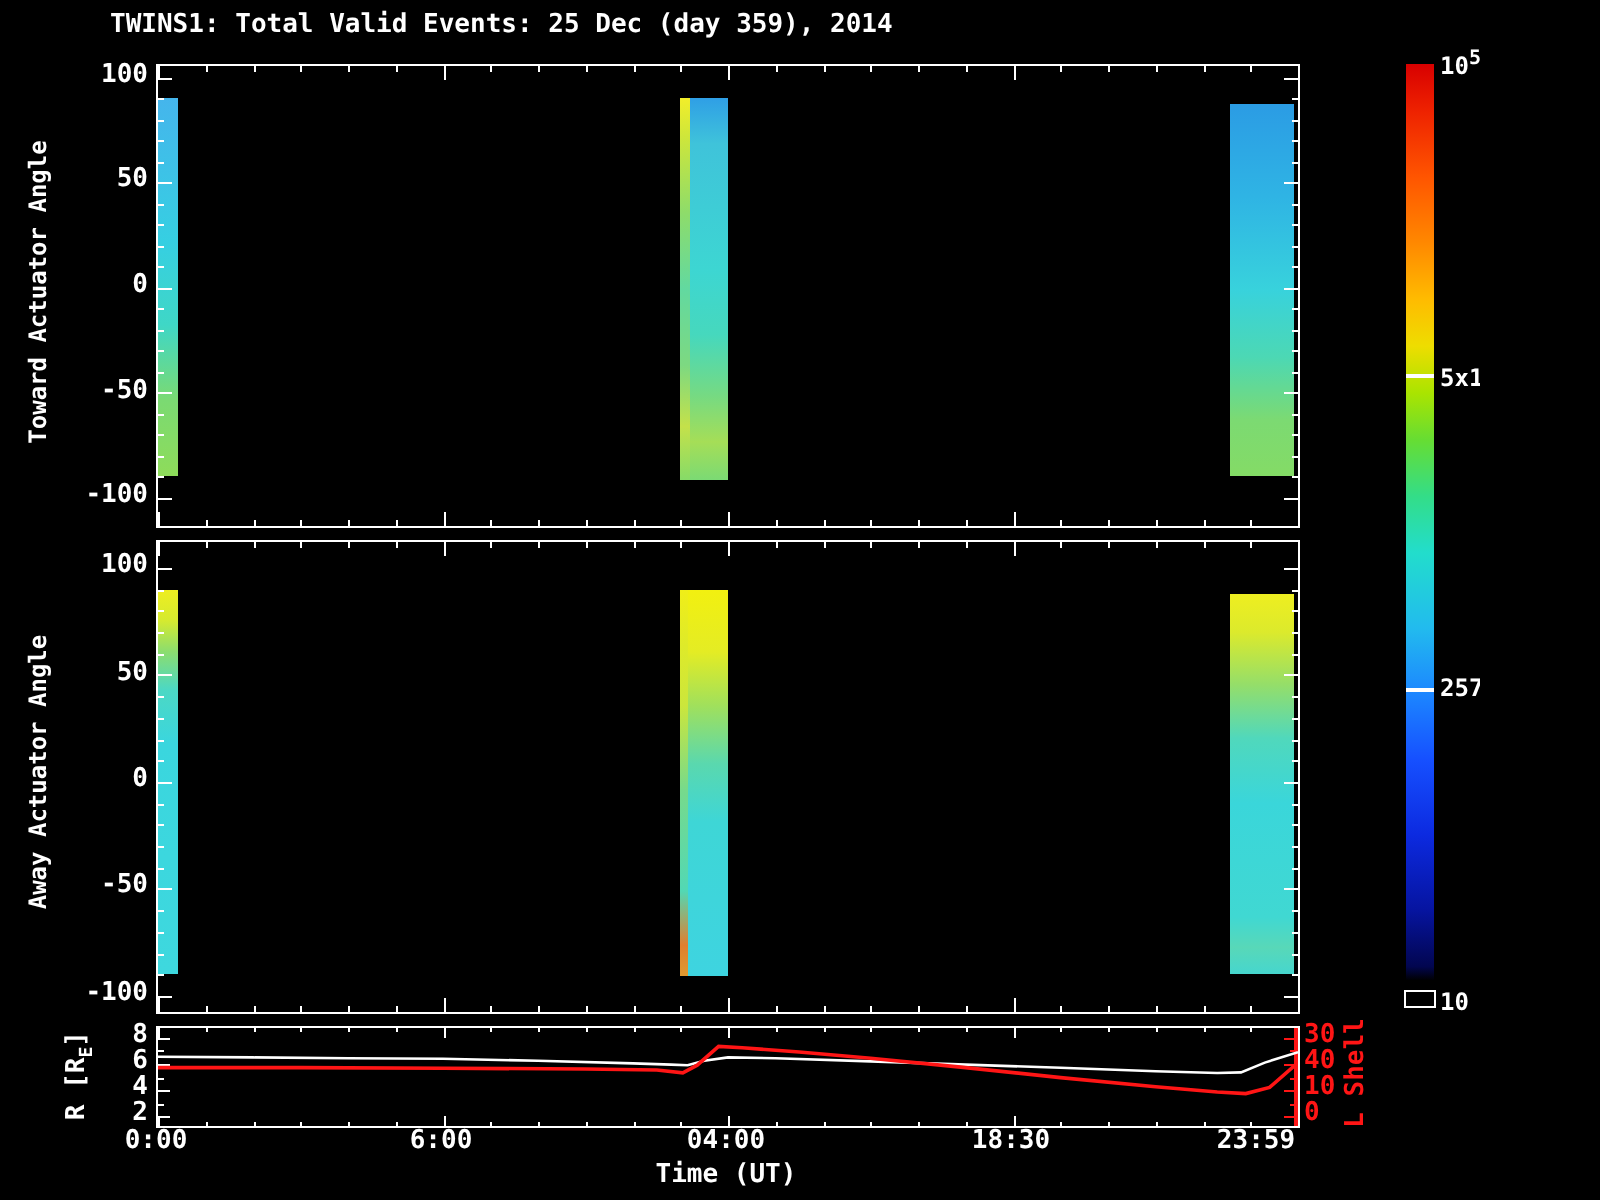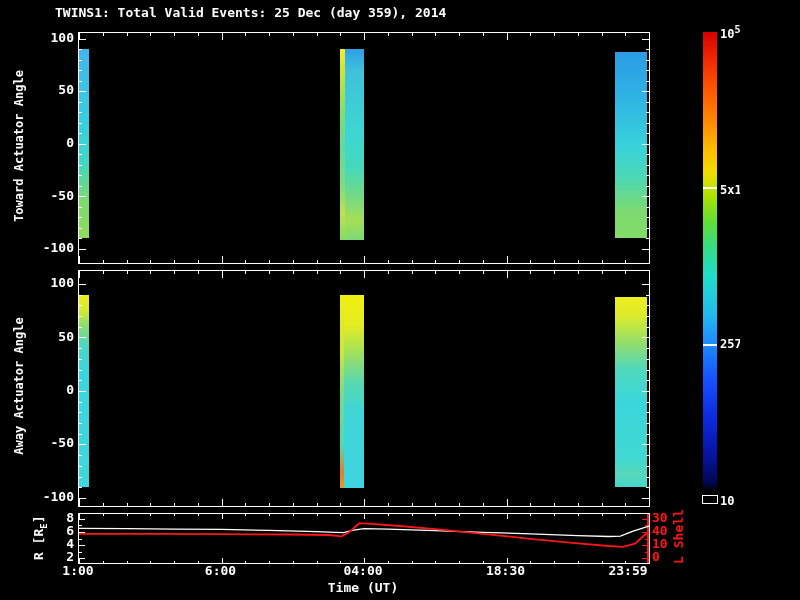--- a/index.html
+++ b/index.html
@@ -341,21 +341,21 @@
     <div class="ticklabel yl" style="position: absolute; top: 436.43px;">-50</div>
     <div class="ticklabel yl" style="position: absolute; top: 490.01px;">-100</div>
     <div class="ticklabel yl" style="position: absolute; top: 510.998px;">8</div>
     <div class="ticklabel rl" style="position: absolute; left: 652px; top: 510.998px;">30</div>
     <div class="ticklabel yl" style="position: absolute; top: 523.983px;">6</div>
     <div class="ticklabel rl" style="position: absolute; left: 652px; top: 523.983px;">40</div>
     <div class="ticklabel yl" style="position: absolute; top: 537.017px;">4</div>
     <div class="ticklabel rl" style="position: absolute; left: 652px; top: 537.017px;">10</div>
     <div class="ticklabel yl" style="position: absolute; top: 550.002px;">2</div>
     <div class="ticklabel rl" style="position: absolute; left: 652px; top: 550.002px;">0</div>
-    <div class="ticklabel xl" style="position: absolute; left: 43px;">1:00</div>
+    <div class="ticklabel xl" style="position: absolute; left: 43px;">0:00</div>
     <div class="ticklabel xl" style="position: absolute; left: 185.5px;">6:00</div>
     <div class="ticklabel xl" style="position: absolute; left: 328px;">04:00</div>
     <div class="ticklabel xl" style="position: absolute; left: 470.5px;">18:30</div>
     <div class="ticklabel xl" style="position: absolute; left: 593px;">23:59</div>
     <div class="cbt" style="position: absolute; top: 24px;"><span>10</span><sup>5</sup></div>
     <div style="position: absolute; left: 703px; top: 187.04px; width: 14px; height: 2px; background: rgb(255, 255, 255);"></div>
     <div class="cbt" style="position: absolute; top: 180.04px;"><span>5x10</span><sup>3</sup></div>
     <div style="position: absolute; left: 703px; top: 344.02px; width: 14px; height: 2px; background: rgb(255, 255, 255);"></div>
     <div class="cbt" style="position: absolute; top: 337.02px;"><span>257</span></div>
     <div class="cbt" style="position: absolute; top: 494px;"><span>10</span></div>

